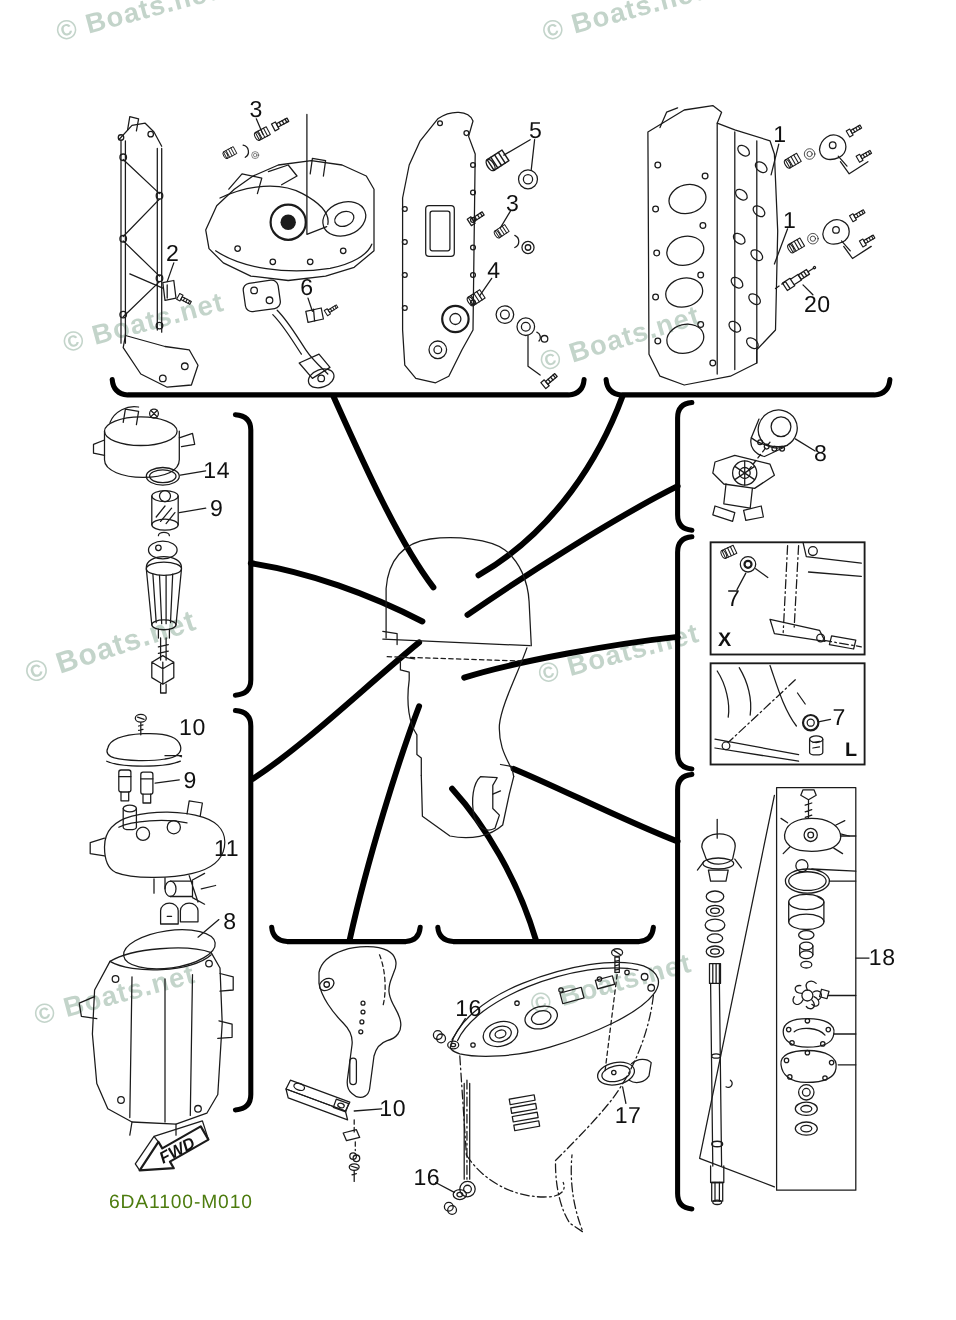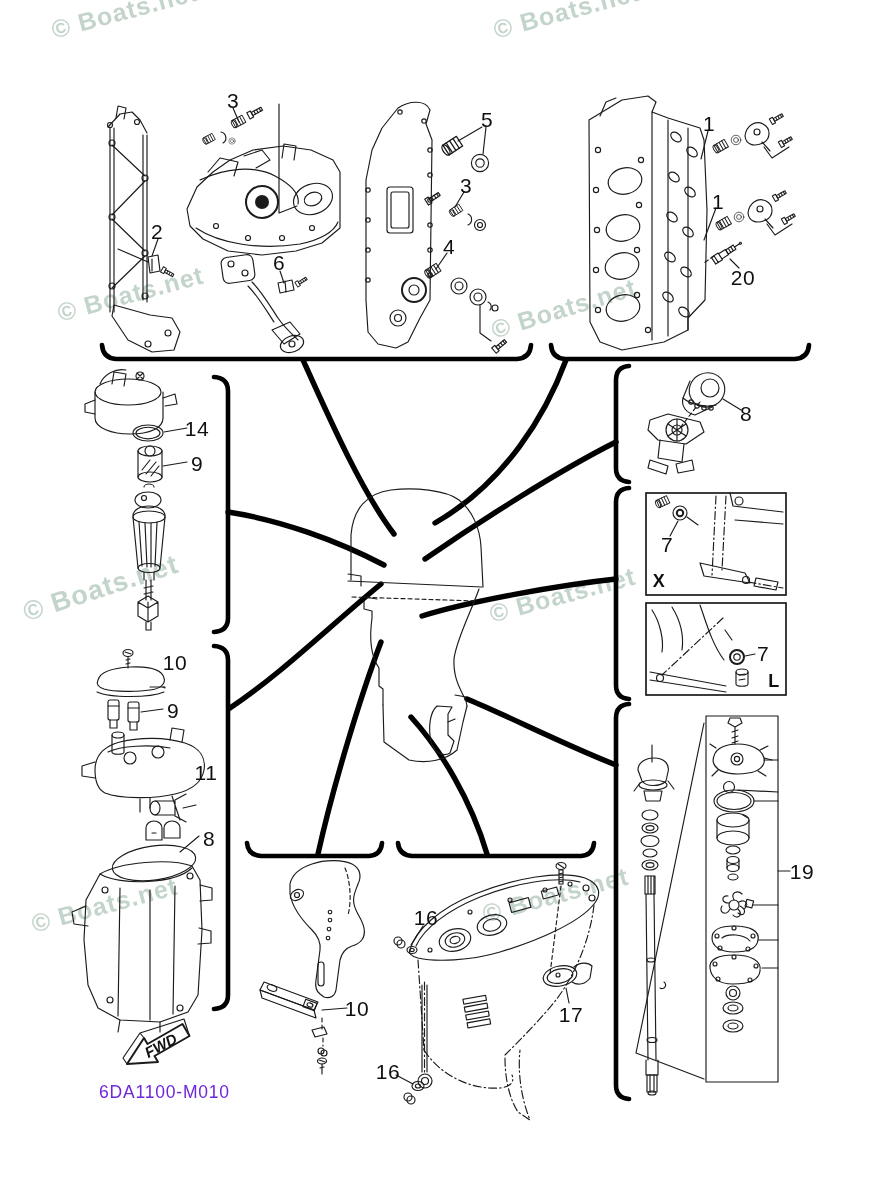--- a/index.html
+++ b/index.html
@@ -24,21 +24,21 @@
     font-size:21px;color:#101010;line-height:1;letter-spacing:.5px;white-space:nowrap;
   }
   .callout.ref{font-weight:bold;font-size:18px;}
   .wm{
     position:absolute;font-size:25px;font-weight:bold;letter-spacing:1px;
     color:rgba(146,176,158,.55);transform:rotate(-15deg);transform-origin:left center;
     white-space:nowrap;user-select:none;
   }
   .wm.big{font-size:27px;transform:rotate(-18deg);}
   #code{
-    position:absolute;left:99px;top:1082px;font-size:17.5px;color:#6d28d9;letter-spacing:.8px;
+    position:absolute;left:99px;top:1082px;font-size:17.5px;color:#4d7c0f;letter-spacing:.8px;
   }
 </style>
 </head>
 <body>
 
 <div id="stage">
 
   <div class="wm" style="left:52px;top:16px">© Boats.net</div>
   <div class="wm" style="left:494px;top:16px">© Boats.net</div>
   <div class="wm" style="left:58px;top:299px">© Boats.net</div>
@@ -587,16 +587,16 @@
   <span class="callout" style="left:763px;top:653px">7</span>
   <span class="callout ref" style="left:774px;top:681px">L</span>
   <span class="callout" style="left:175px;top:662px">10</span>
   <span class="callout" style="left:173px;top:710px">9</span>
   <span class="callout" style="left:206px;top:772px">11</span>
   <span class="callout" style="left:209px;top:838px">8</span>
   <span class="callout" style="left:357px;top:1008px">10</span>
   <span class="callout" style="left:426px;top:917px">16</span>
   <span class="callout" style="left:571px;top:1014px">17</span>
   <span class="callout" style="left:388px;top:1071px">16</span>
-  <span class="callout" style="left:802px;top:871px">19</span>
+  <span class="callout" style="left:802px;top:871px">18</span>
 
   <div id="code">6DA1100-M010</div>
 </div>
 
 </body></html>

